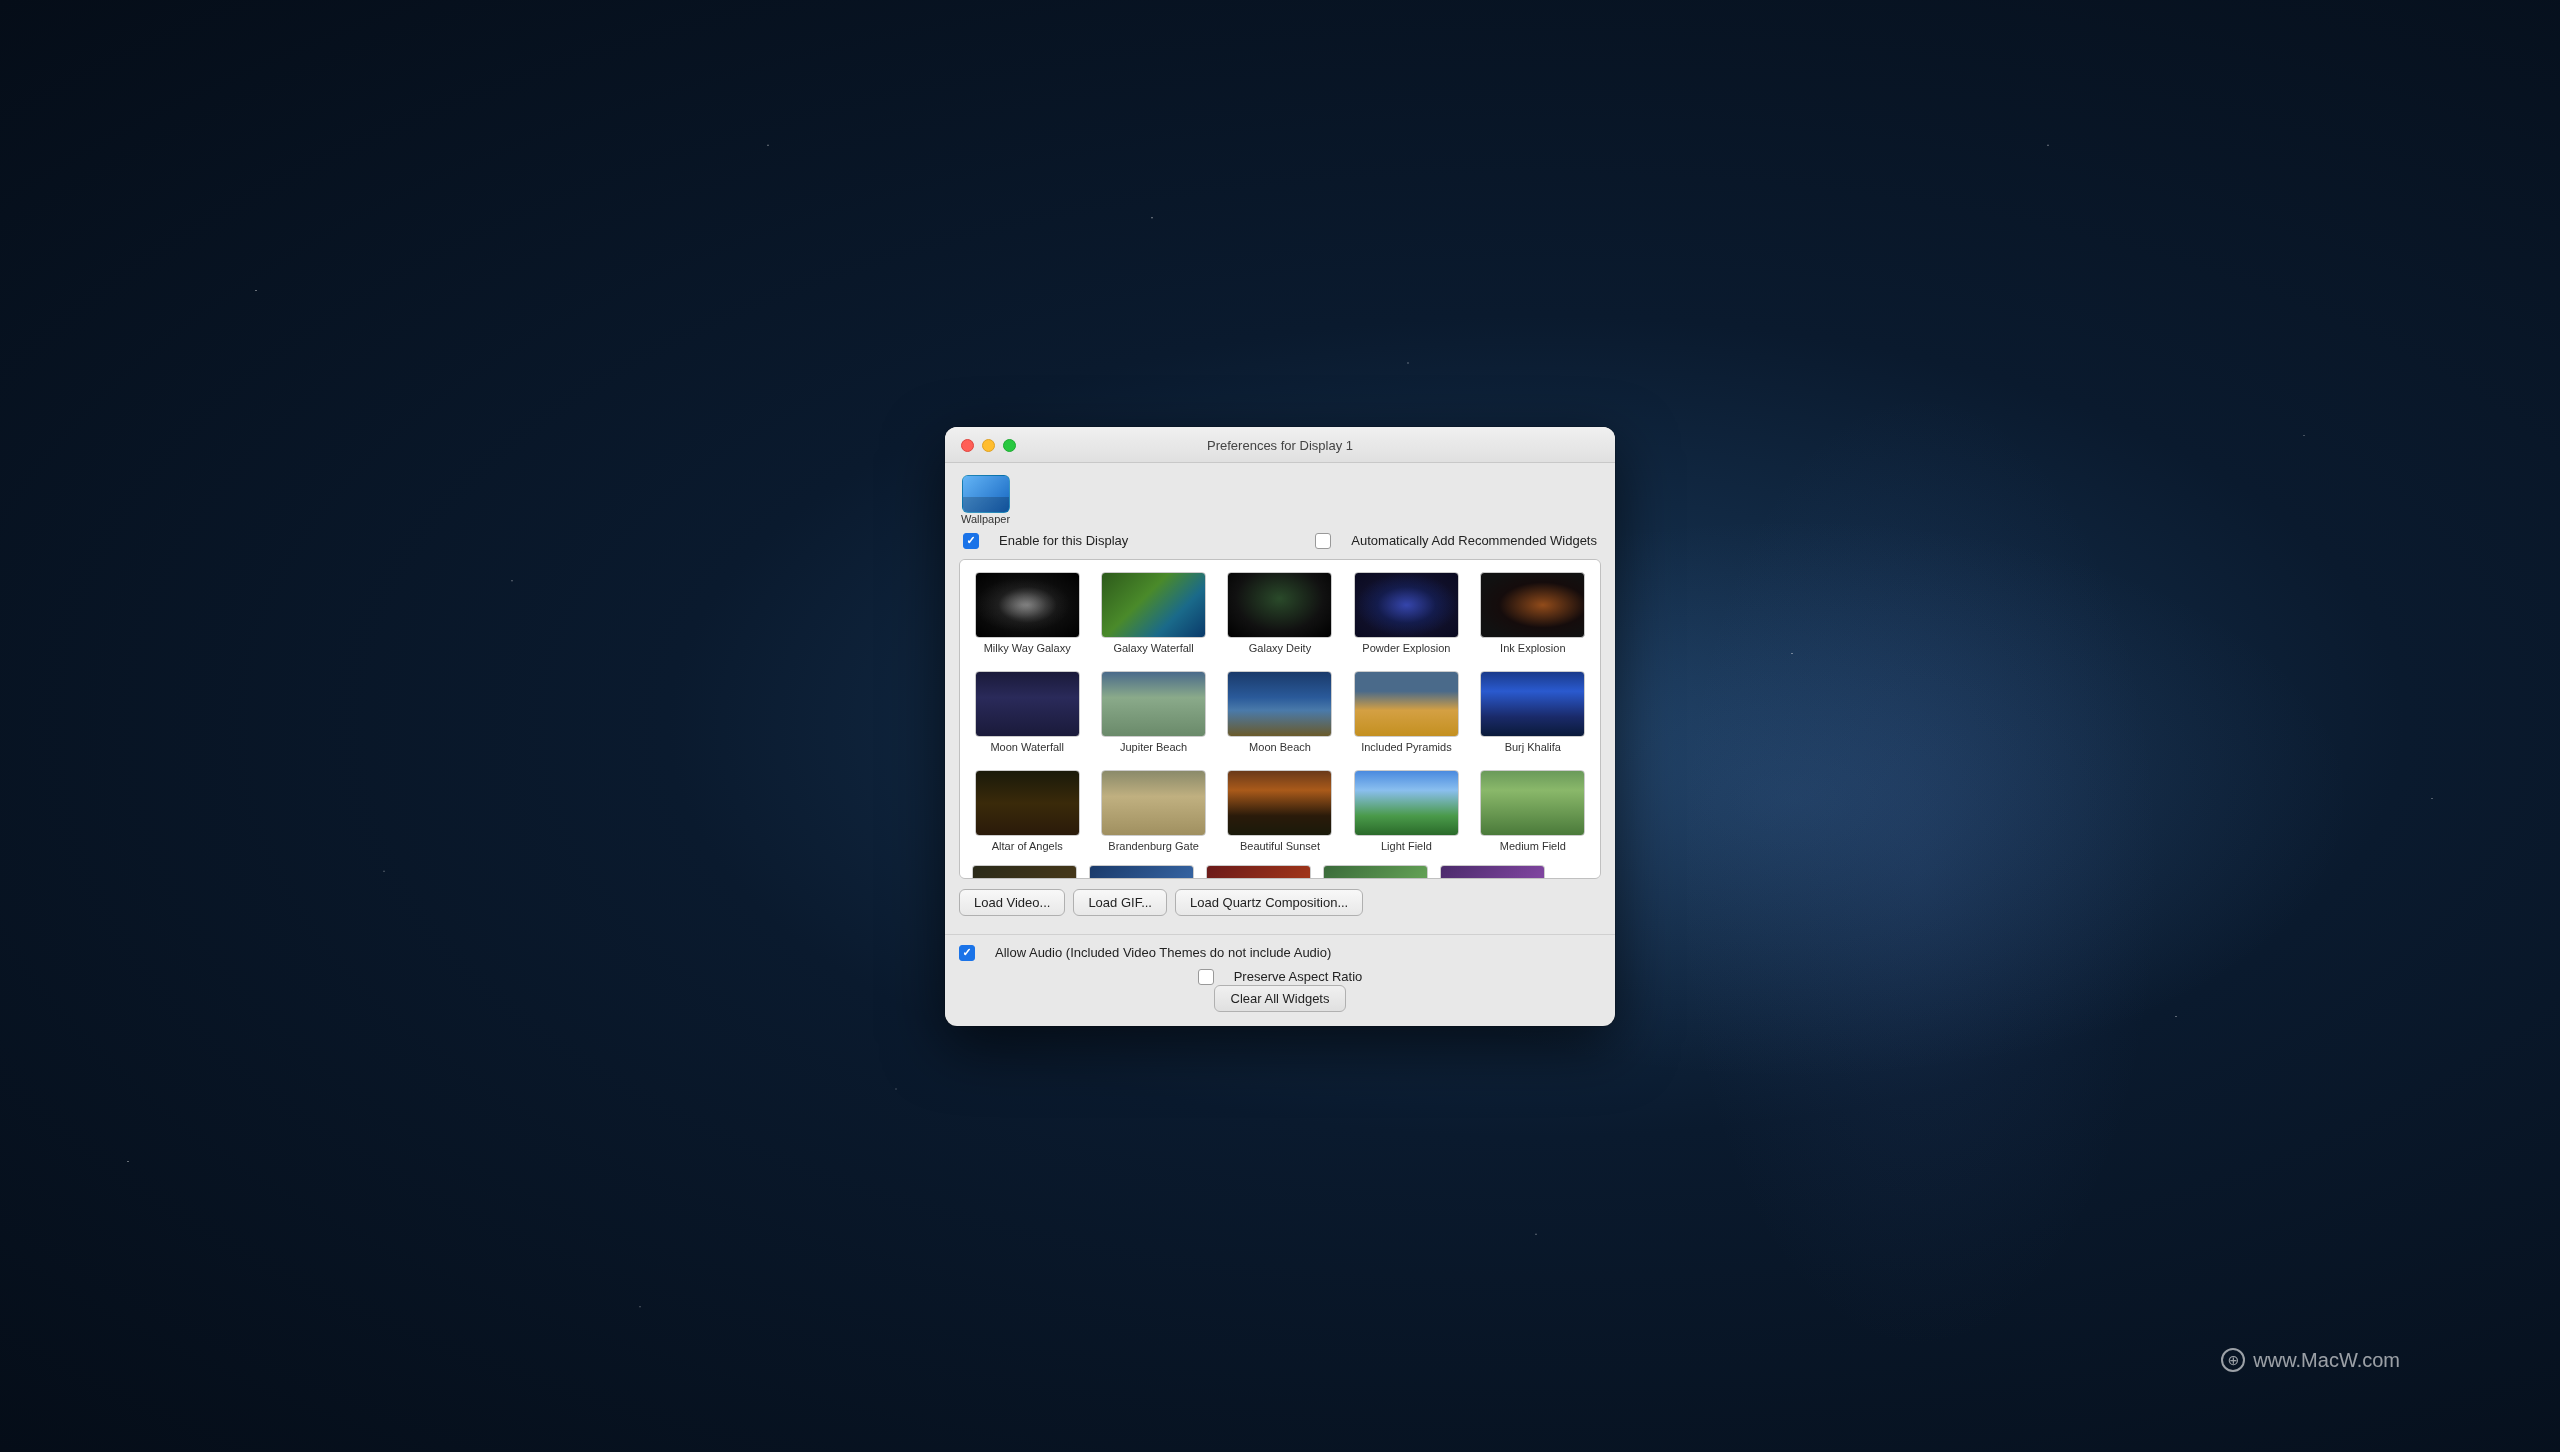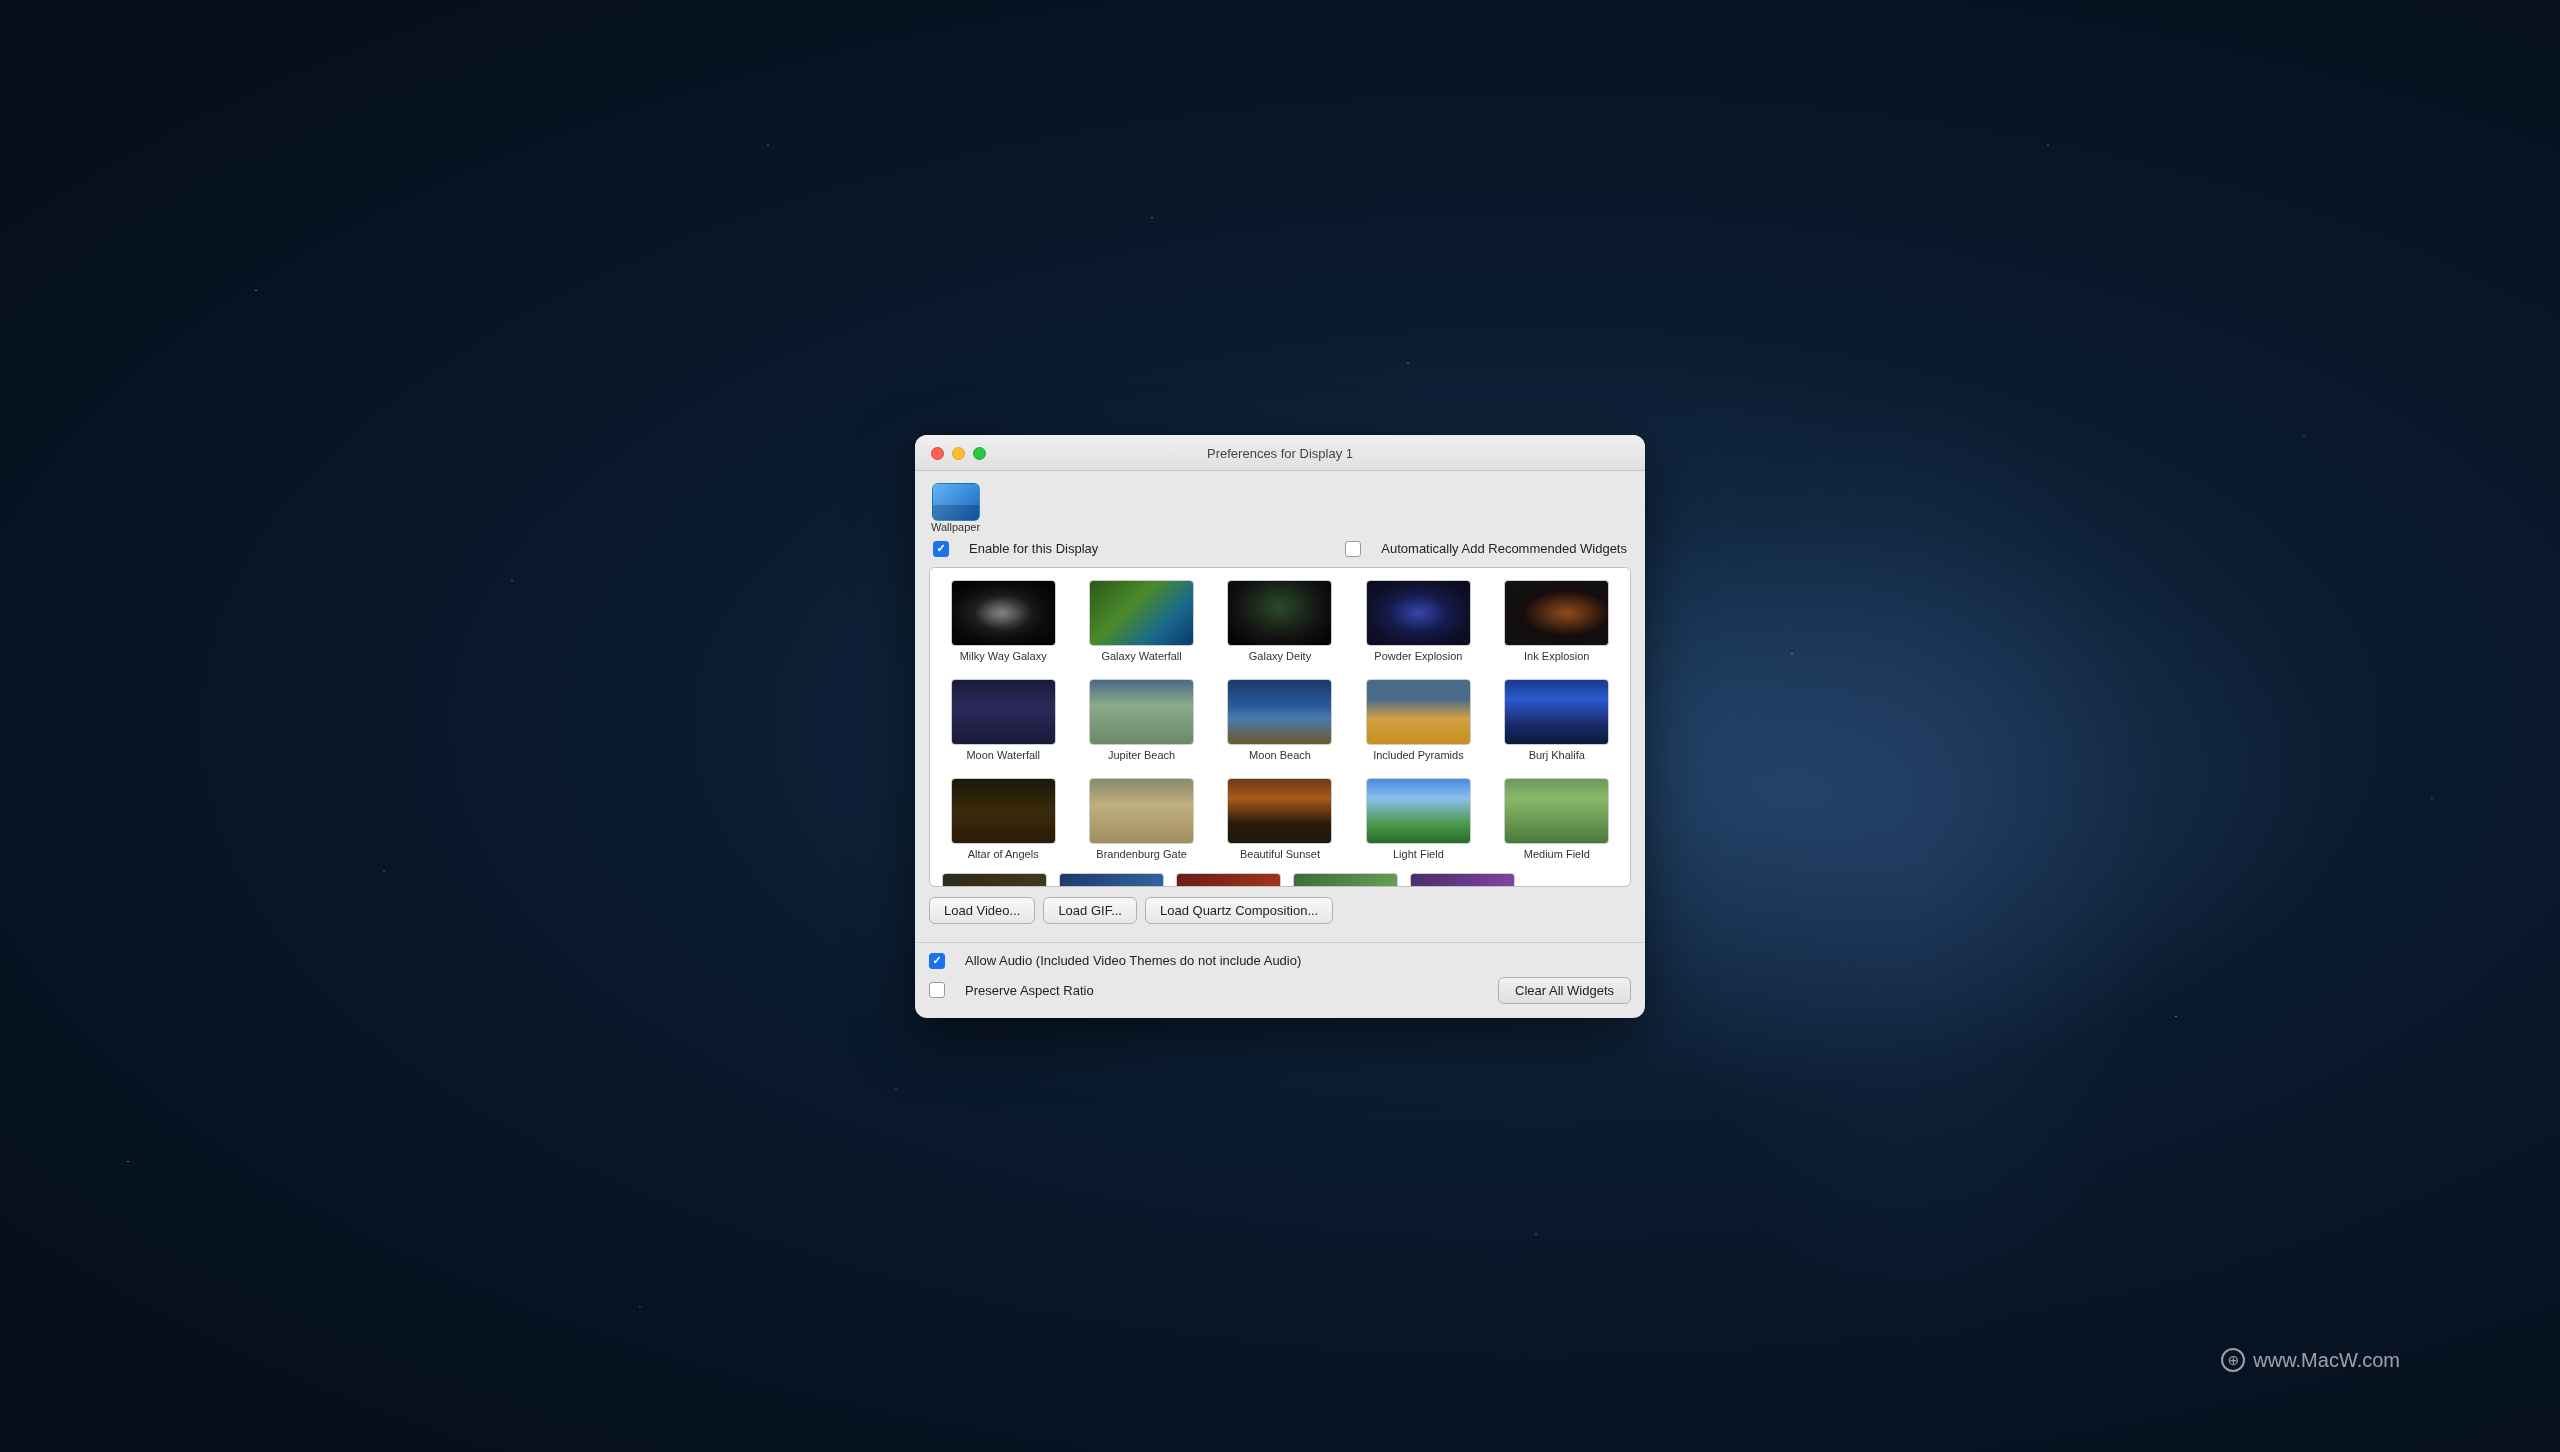--- a/index.html
+++ b/index.html
@@ -45,21 +45,21 @@
         radial-gradient(1px 1px at 5% 80%, rgba(255,255,255,0.8) 0%, transparent 100%),
         radial-gradient(1px 1px at 35% 75%, rgba(255,255,255,0.4) 0%, transparent 100%),
         radial-gradient(1px 1px at 60% 85%, rgba(255,255,255,0.6) 0%, transparent 100%),
         radial-gradient(1px 1px at 85% 70%, rgba(255,255,255,0.7) 0%, transparent 100%),
         radial-gradient(1px 1px at 25% 90%, rgba(255,255,255,0.5) 0%, transparent 100%),
         radial-gradient(1px 1px at 70% 45%, rgba(255,255,255,0.8) 0%, transparent 100%),
         radial-gradient(1px 1px at 95% 55%, rgba(255,255,255,0.6) 0%, transparent 100%);
     }
 
     .window {
-      width: 730px;
+      width: 670px;
       background: #e8e8e8;
       border-radius: 12px;
       box-shadow: 0 20px 60px rgba(0,0,0,0.6), 0 0 0 0.5px rgba(0,0,0,0.3);
       position: relative;
       z-index: 10;
     }
 
     .titlebar {
       background: linear-gradient(to bottom, #f0f0f0, #e0e0e0);
       border-radius: 12px 12px 0 0;
@@ -304,20 +304,21 @@
     .bottom-row1 {
       display: flex;
       align-items: flex-start;
       margin-bottom: 8px;
     }
 
     .bottom-row2 {
       display: flex;
       align-items: center;
       justify-content: space-between;
+      flex-direction: column;
     }
 
     .btn-primary {
       background: linear-gradient(to bottom, #f0f0f0, #e0e0e0);
       border: 1px solid #b0b0b0;
       border-radius: 6px;
       padding: 5px 16px;
       font-size: 13px;
       color: #222;
       cursor: pointer;

